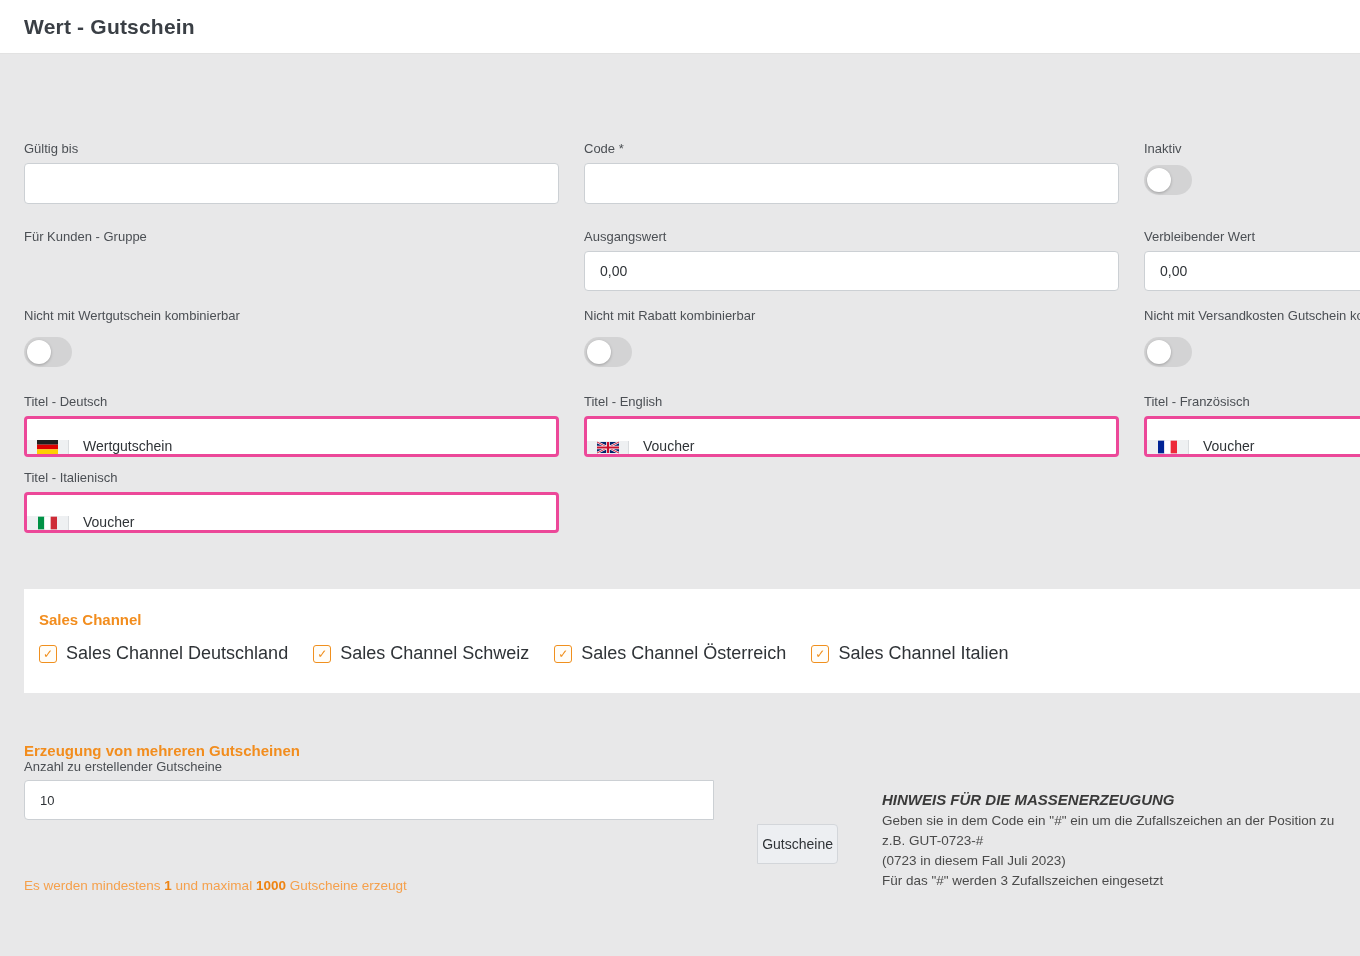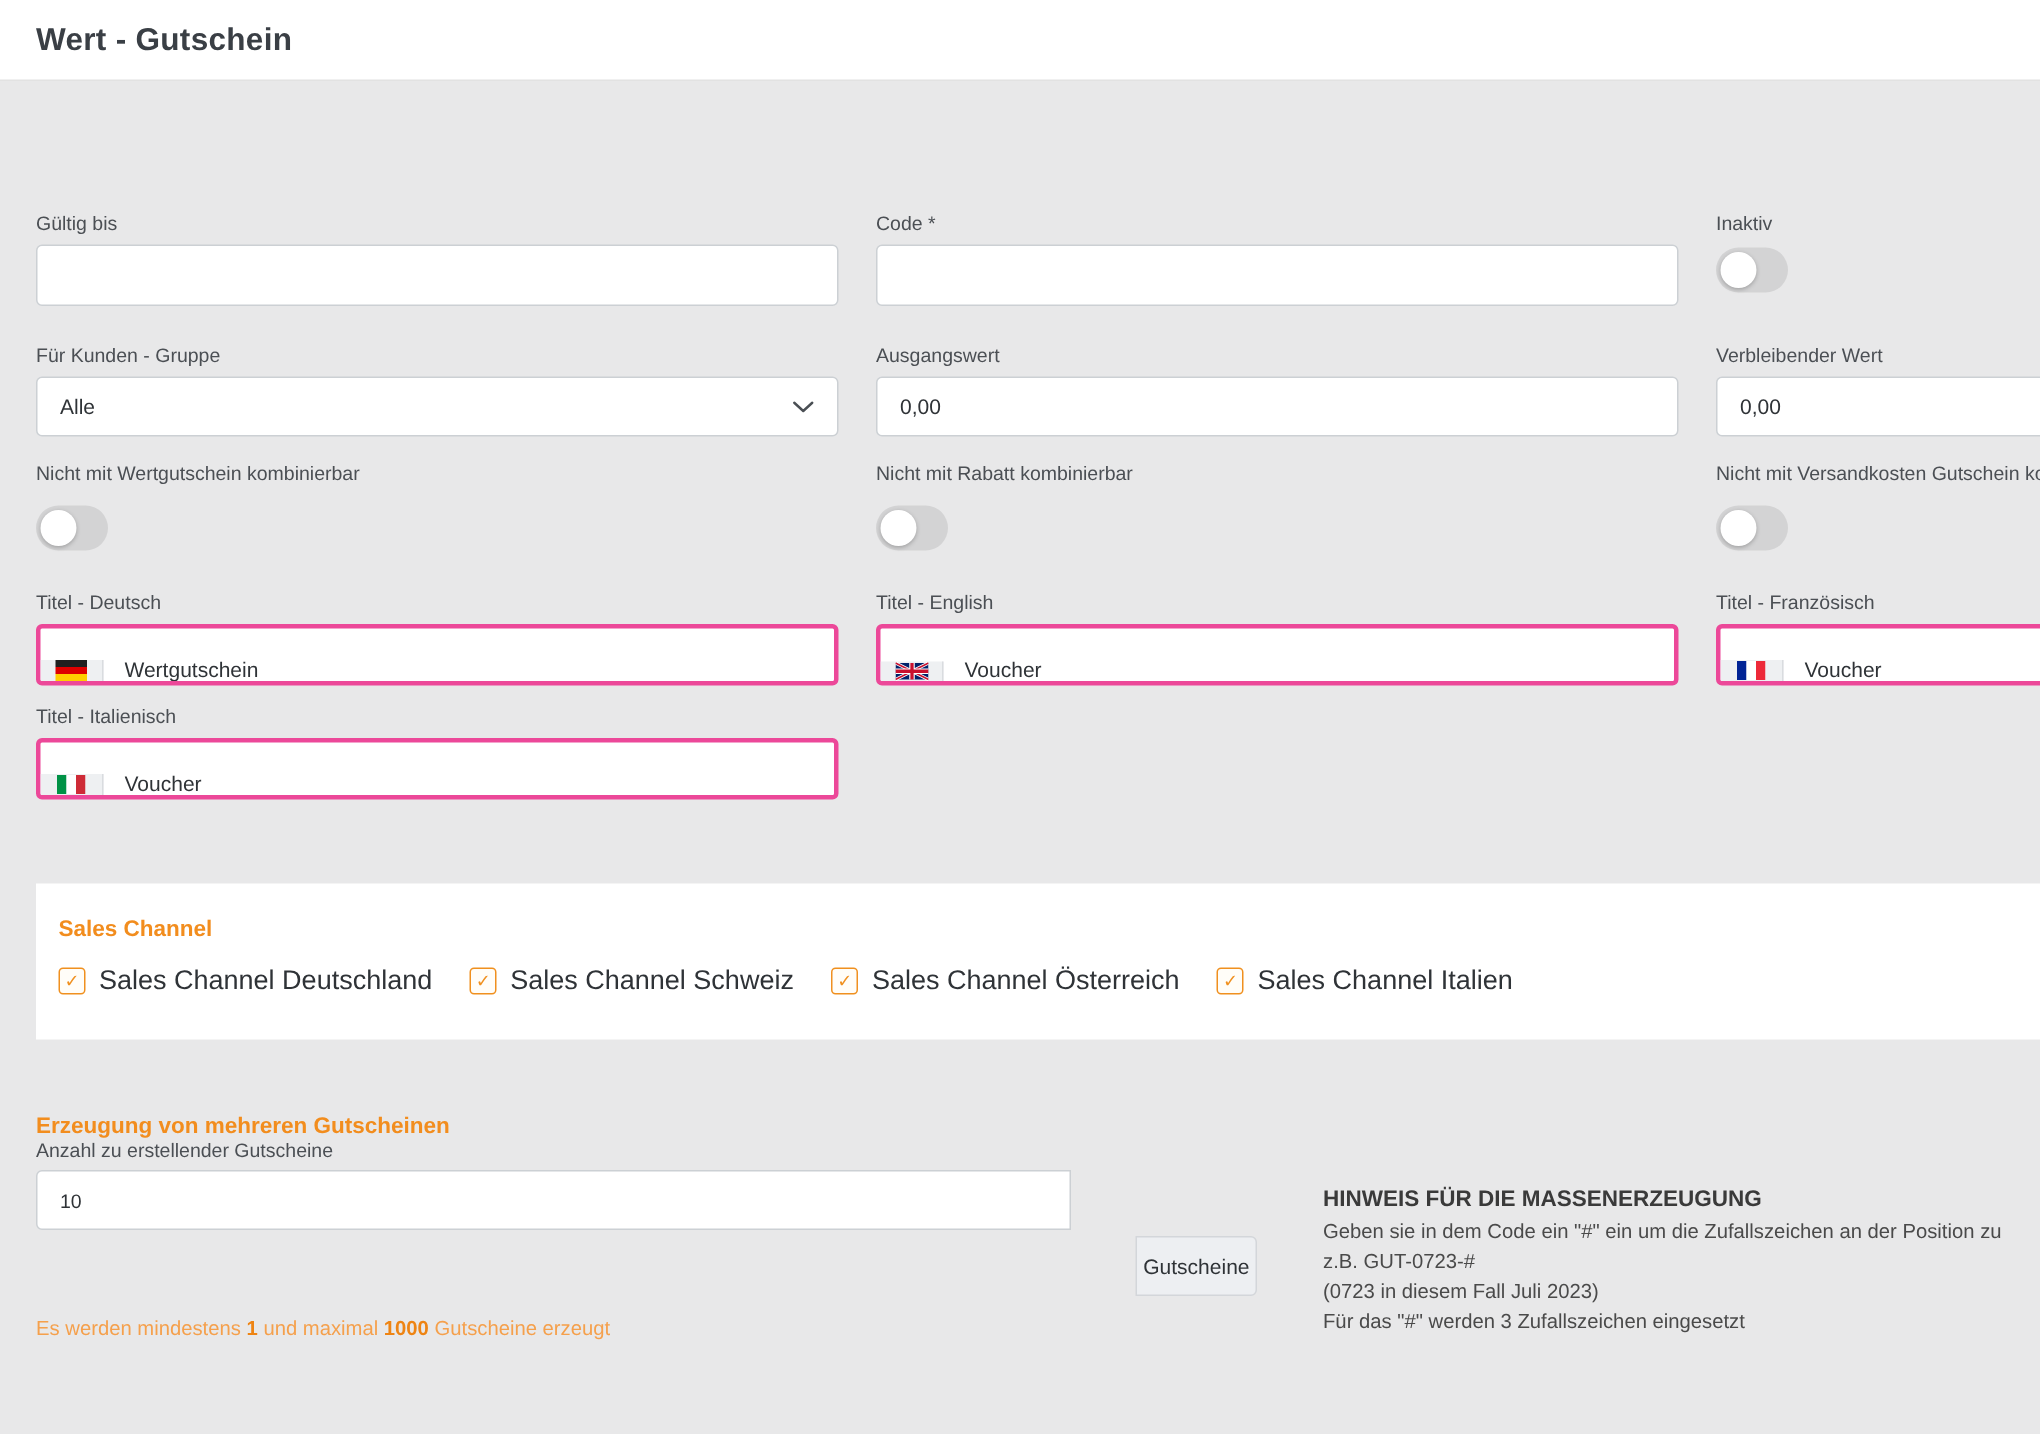--- a/index.html
+++ b/index.html
@@ -92,21 +92,21 @@
   .addon-button {
     height:40px; padding:0 4px; margin-left:-1px;
     background:#edeff2; border:1px solid #d3d6da; border-radius:0 4px 4px 0;
     font-size:14px; color:#2f3337; cursor:pointer;
     font-family:"Liberation Sans", sans-serif; white-space:nowrap;margin-top:44px;
   }
   .orange-hint { margin-top:14px; font-size:13.5px; color:#f5a04c; white-space:nowrap; }
   .orange-hint b { color:#ee8413; }
 
   .notice { margin-left:44px; margin-top:49px; }
-  .notice-title { font-size:15px; font-weight:bold; color:#3a3a3a; white-space:nowrap; }
+  .notice-title { font-size:15px; font-weight:bold; color:#3a3a3a; white-space:nowrap;font-style:italic; }
   .notice-line { display:block; font-size:13.5px; color:#4a4a4a; line-height:20px; white-space:nowrap; }
   .notice-line:first-of-type { margin-top:3px; }
 
   .chevron-svg { display:block; }
 </style>
 </head>
 <body>
 
 <div class="header">
   <h1>Wert - Gutschein</h1>
@@ -125,26 +125,20 @@
     </div>
     <div class="cell mb-r1">
       <label class="field-label">Inaktiv</label>
       <div class="toggle" style="margin-top:9px;">
         <div class="knob"></div>
       </div>
     </div>
 
     <div class="cell mb-r2">
       <label class="field-label">Für Kunden - Gruppe</label>
-      <div class="select">
-        <span class="select-value">Alle</span>
-        <svg class="chevron-svg" width="15" height="9" viewBox="0 0 15 9">
-            <polyline points="1.5,1.5 7.5,7 13.5,1.5" fill="none" stroke="#4a4f54" stroke-width="1.6" stroke-linecap="round" stroke-linejoin="round"></polyline>
-          </svg>
-      </div>
     </div>
     <div class="cell mb-r2">
       <label class="field-label">Ausgangswert</label>
       <input class="text-input" style="height: 40px;" type="text" value="0,00">
     </div>
     <div class="cell mb-r2">
       <label class="field-label">Verbleibender Wert</label>
       <input class="text-input" style="height: 40px;" type="text" value="0,00">
     </div>
 

